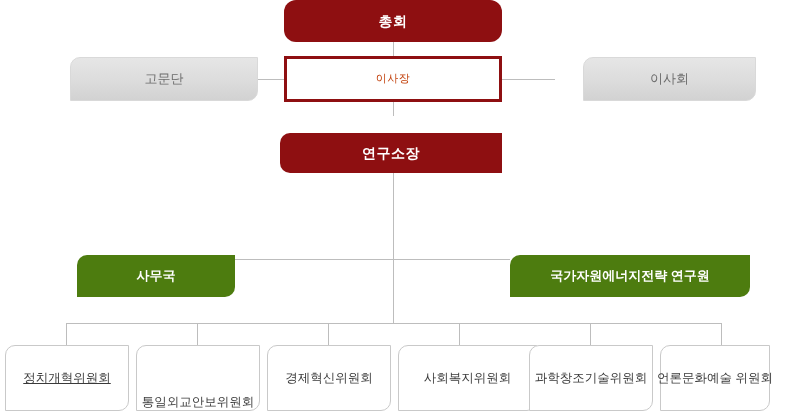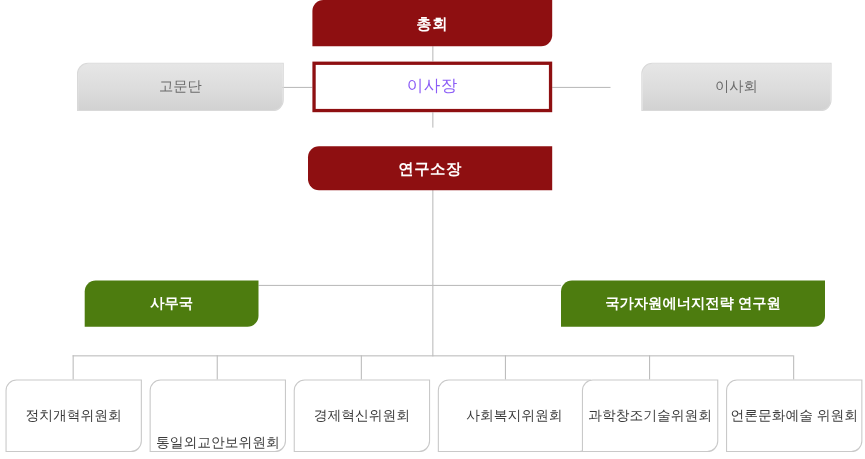--- a/index.html
+++ b/index.html
@@ -38,23 +38,23 @@
     font-weight: bold;
     font-size: 14px;
     letter-spacing: 0.5px;
   }
   .box-red.notch-a { border-radius: 10px 0 10px 0; }
   .box-red.notch-b { border-radius: 10px 0 0 10px; margin-top: 17px; }
 
   
   .box-outline {
     background: #ffffff;
-    color: #8b5cf6;
+    color: #c2410c;
     border: 3px solid #8e0f11;
-    font-size: 15px;
+    font-size: 11px;
     font-weight: normal;
     letter-spacing: 0.5px;
   }
 
   
   .box-gray-light {
     background: linear-gradient(180deg, #e6e6e6 0%, #dcdcdc 55%, #d2d2d2 100%);
     color: #6b6b6b;
     font-size: 13px;
     border-radius: 10px 0 10px 0;
@@ -108,21 +108,21 @@
 
   <div class="line line-h" style="left:66px; top:323px; width:655px;"></div>
 
   <div class="line line-v" style="left:66px; top:323px; height:22px;"></div>
   <div class="line line-v" style="left:197px; top:323px; height:22px;"></div>
   <div class="line line-v" style="left:328px; top:323px; height:22px;"></div>
   <div class="line line-v" style="left:459px; top:323px; height:22px;"></div>
   <div class="line line-v" style="left:590px; top:323px; height:22px;"></div>
   <div class="line line-v" style="left:721px; top:323px; height:22px;"></div>
 
-  <div class="box box-red notch-a" style="left:284px; top:0px; width:218px; height:42px;">
+  <div class="box box-red notch-a" style="left:284px; top:0px; width:218px; height:42px;border-radius:12px;">
     <span>총회</span>
   </div>
 
   <div class="box box-gray-light" style="left:70px; top:57px; width:188px; height:44px;">
     <span>고문단</span>
   </div>
 
   <div class="box box-outline" style="left:284px; top:56px; width:218px; height:46px;">
     <span>이사장</span>
   </div>
@@ -136,37 +136,37 @@
   </div>
 
   <div class="box box-gray-dark" style="left:77px; top:238px; width:158px; height:42px;">
     <span>사무국</span>
   </div>
 
   <div class="box box-gray-dark" style="left:510px; top:238px; width:240px; height:42px;">
     <span>국가자원에너지전략 연구원</span>
   </div>
 
-  <div class="box box-white" style="left:5px; top:345px; width:124px; height:66px;">
+  <div class="box box-white" style="left:5px; top:345px; width:124px; height:66px;text-decoration:underline;">
     <span>정치개혁위원회</span>
   </div>
 
   <div class="box box-white" style="left:136px; top:345px; width:124px; height:66px;align-items:flex-end;">
     <span>통일외교안보위원회</span>
   </div>
 
   <div class="box box-white" style="left:267px; top:345px; width:124px; height:66px;">
     <span>경제혁신위원회</span>
   </div>
 
   <div class="box box-white" style="left:398px; top:345px; width:139px; height:66px;text-align:center;">
     <span>사회복지위원회</span>
   </div>
 
   <div class="box box-white" style="left:529px; top:345px; width:124px; height:66px;align-items:center;">
     <span>과학창조기술위원회</span>
   </div>
 
-  <div class="box box-white" style="left:660px; top:345px; width:124px; height:66px;">
+  <div class="box box-white" style="left:660px; top:345px; width:110px; height:66px;">
     <span>언론문화예술 위원회</span>
   </div>
 
 </div>
 
 </body></html>

